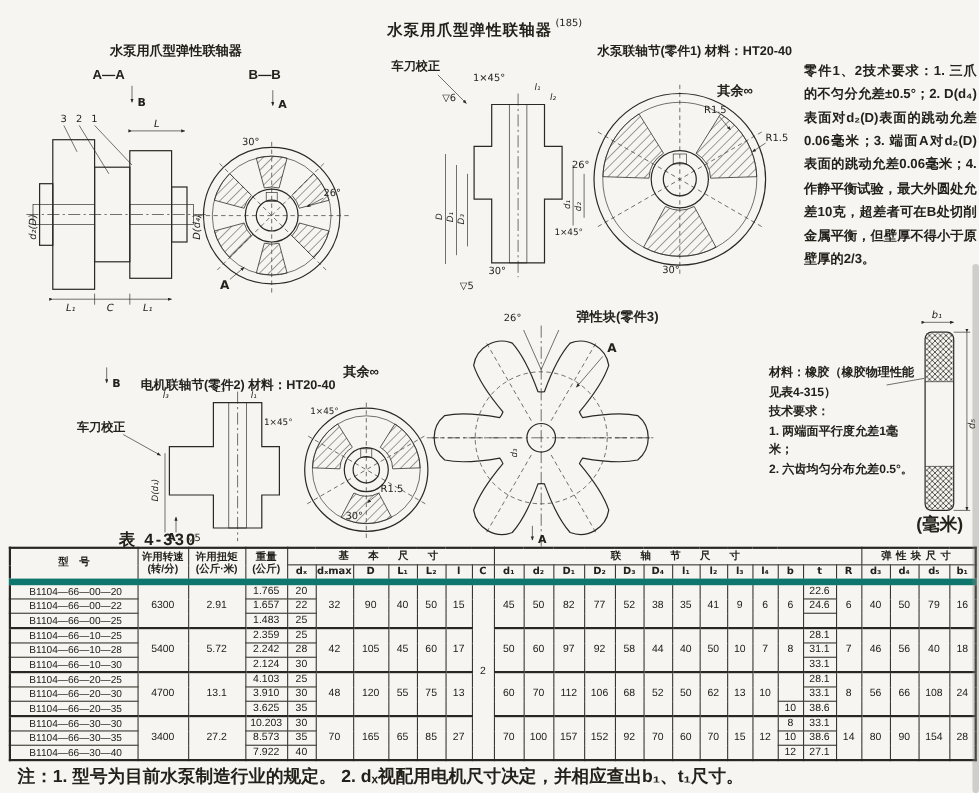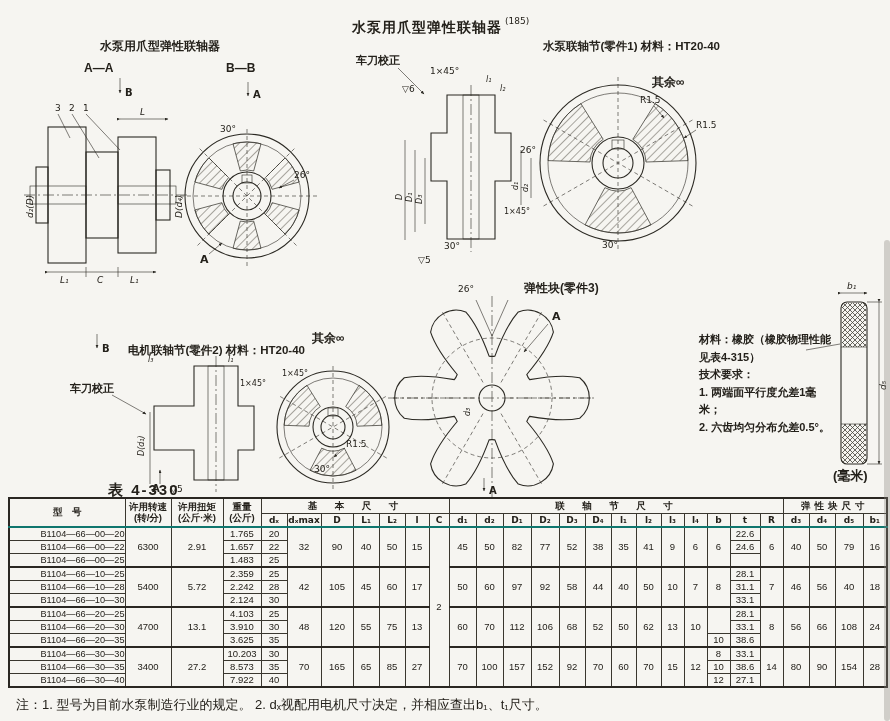--- a/index.html
+++ b/index.html
@@ -12,34 +12,34 @@
   .cl{stroke:#2b2923;fill:none;stroke-width:.6;stroke-dasharray:11 3 2 3}
   .dsh{stroke:#2b2923;fill:none;stroke-width:.6;stroke-dasharray:4 3}
   .ldr{stroke:#2b2923;fill:none;stroke-width:.6}
   .cjk{font-family:"Liberation Sans",sans-serif;font-weight:700}
   .lbl{font-family:"DejaVu Sans",sans-serif}
   .it{font-style:italic}
   
   .abs{position:absolute}
   #notes12{left:731px;top:54px;width:157px;font-size:12px;line-height:1.78;font-weight:600;text-align:justify}
   #notes3{left:699px;top:331px;width:132px;font-size:11px;line-height:1.6;font-weight:600;white-space:pre-line}
-  #mm-note{left:833px;top:467px;font-size:13px;font-weight:700}
+  #mm-note{left:833px;top:467px;font-size:16px;font-weight:700}
   #tbl-caption{left:108px;top:481px;font-size:15px;font-weight:700;letter-spacing:2px}
-  #footnote{left:16px;top:696px;font-size:13px;font-weight:400}
+  #footnote{left:16px;top:696px;font-size:16px;font-weight:700}
   #scan-edge{right:0;top:240px;width:6px;height:481px;background:#8a877e;opacity:.35;border-radius:3px}
   
   #spec-table{position:absolute;left:8px;top:497px;width:874px;border-collapse:collapse;
               table-layout:fixed;border:2px solid #2a2722;color:#24211b;background:transparent}
   #spec-table th,#spec-table td{border:1px solid #3a372f;padding:0;text-align:center;
               font-size:9.5px;line-height:1.12;height:12px;overflow:hidden}
-  #spec-table thead{border-bottom:2px solid #0f766e}
+  #spec-table thead{border-bottom:6px solid #0f766e}
   #spec-table thead th{font-weight:700;white-space:pre-line;height:14px}
   #spec-table .subhdr th{font-family:"DejaVu Sans",sans-serif;font-size:9px;height:12px}
   #spec-table .grp{letter-spacing:4px}
-  #spec-table td.model{text-align:right;padding-left:3px;font-size:9.2px}
+  #spec-table td.model{text-align:center;padding-left:3px;font-size:9.2px}
   #spec-table tr.gsep td{border-top:2px solid #2a2722}
 </style>
 </head>
 <body>
 
 <div class="page">
 
 <svg id="art" width="890" height="497" viewBox="0 0 890 497">
   <defs>
     <pattern id="hatch" width="6" height="6" patternUnits="userSpaceOnUse" patternTransform="rotate(45)">
@@ -244,20 +244,21 @@
     <text class="lbl it" x="847" y="289" font-size="9">b₁</text>
     <line class="ldr" x1="879" y1="302" x2="879" y2="464" marker-start="url(#ar)" marker-end="url(#ar)"></line>
     <line class="ldr" x1="867" y1="302" x2="882" y2="302"></line>
     <line class="ldr" x1="867" y1="464" x2="882" y2="464"></line>
     <text class="lbl it" x="886" y="390" font-size="9" transform="rotate(-90,886,390)">d₅</text>
     <line class="ldr" x1="806" y1="350" x2="840" y2="344"></line>
   </g>
 </svg>
 
 
+<div class="abs" id="notes12">零件1、2技术要求：1. 三爪的不匀分允差±0.5°；2. D(d₄)表面对d₂(D)表面的跳动允差0.06毫米；3. 端面A对d₂(D)表面的跳动允差0.06毫米；4. 作静平衡试验，最大外圆处允差10克，超差者可在B处切削金属平衡，但壁厚不得小于原壁厚的2/3。</div>
 <div class="abs" id="notes3">材料：橡胶（橡胶物理性能见表4-315）
 技术要求：
 1. 两端面平行度允差1毫米；
 2. 六齿均匀分布允差0.5°。</div>
 <div class="abs" id="mm-note">(毫米)</div>
 <div class="abs" id="tbl-caption">表 4-330</div>
 
 <table id="spec-table">
       <colgroup>
         <col style="width: 116px;">

